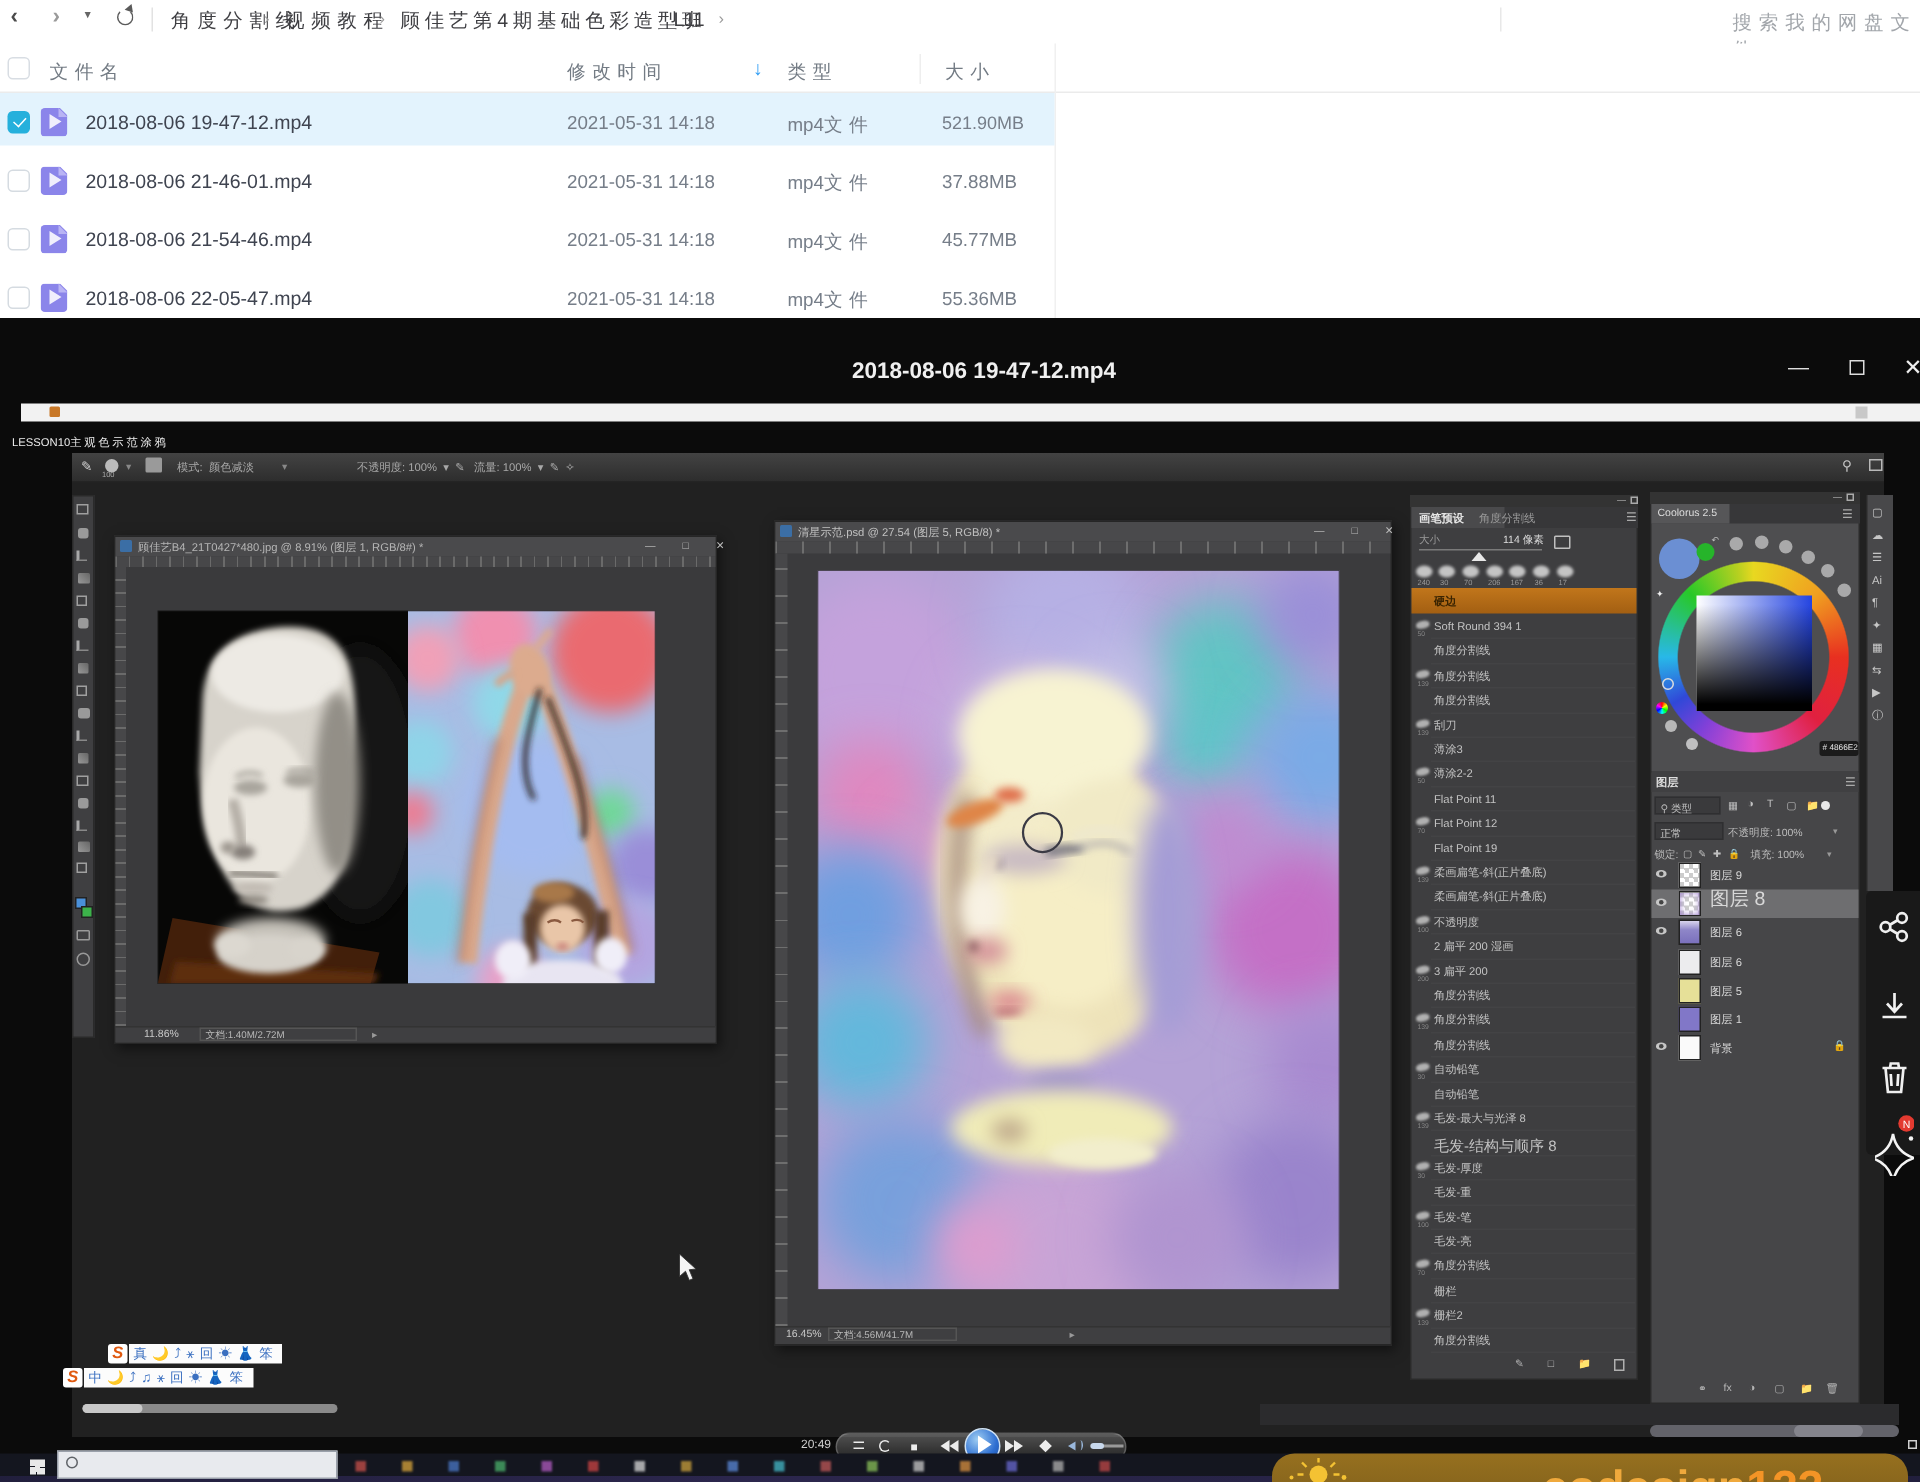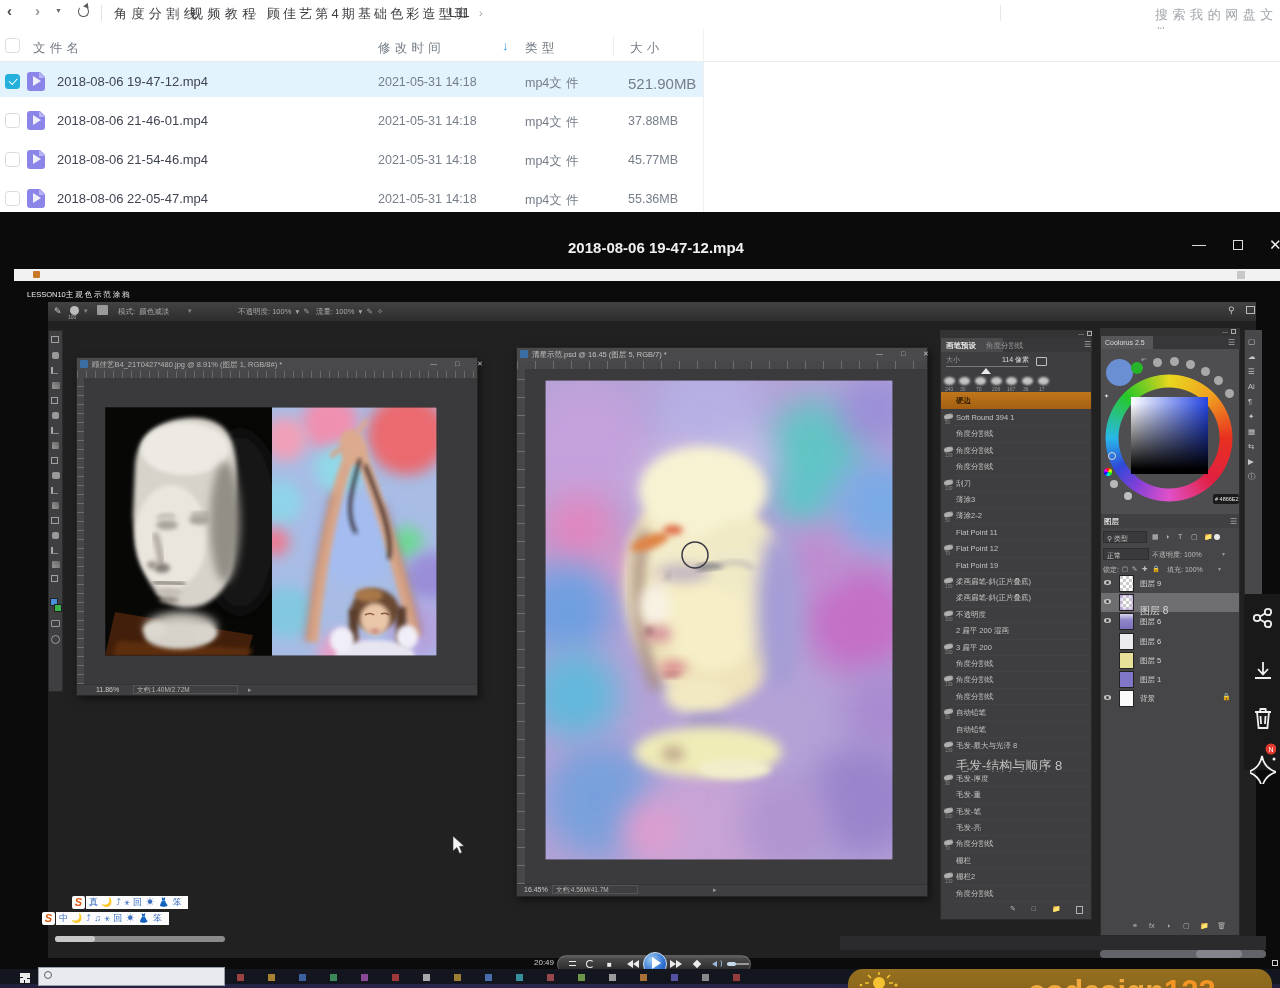--- a/index.html
+++ b/index.html
@@ -34,21 +34,21 @@
 <div class="a" style="left:630px;top:40px;font-size:12.5px;color:#737b84"><span class="cjk">大小</span></div>
 <div class="a" style="left:0;top:62px;width:703px;height:35px;background:#e3f3fd"></div>
 <div class="a" style="left:5px;top:74px;width:15px;height:15px;border-radius:3.5px;background:#25b0dc"></div>
 <div class="a" style="left:9px;top:78px;width:8px;height:4.5px;border-left:1.8px solid #fff;border-bottom:1.8px solid #fff;transform:rotate(-48deg)"></div>
 <div class="a" style="left:27px;top:72px;width:18px;height:19px;border-radius:3px;background:#8b85ea;clip-path:polygon(0 0,72% 0,100% 26%,100% 100%,0 100%)"></div>
 <div class="a" style="left:39px;top:72px;width:0;height:0;border-bottom:6px solid #b9b4f4;border-right:6px solid transparent"></div>
 <div class="a" style="left:33px;top:76px;width:0;height:0;border-left:8px solid #f0effc;border-top:5.5px solid transparent;border-bottom:5.5px solid transparent"></div>
 <div class="a" style="left:57px;top:74px;font-size:13px;color:#3f4450">2018-08-06 19-47-12.mp4</div>
 <div class="a" style="left:378px;top:75px;font-size:12.5px;color:#767e89">2021-05-31 14:18</div>
 <div class="a" style="left:525px;top:75px;font-size:12.5px;color:#767e89">mp4<span class="cjk">文件</span></div>
-<div class="a" style="left:628px;top:75px;font-size:15px;color:#767e89">521.90MB</div>
+<div class="a" style="left:628px;top:75px;font-size:12px;color:#767e89">521.90MB</div>
 <div class="a" style="left:5px;top:113px;width:15px;height:15px;border:1.3px solid #d5dbe1;border-radius:3.5px;background:#fff"></div>
 <div class="a" style="left:27px;top:111px;width:18px;height:19px;border-radius:3px;background:#8b85ea;clip-path:polygon(0 0,72% 0,100% 26%,100% 100%,0 100%)"></div>
 <div class="a" style="left:39px;top:111px;width:0;height:0;border-bottom:6px solid #b9b4f4;border-right:6px solid transparent"></div>
 <div class="a" style="left:33px;top:115px;width:0;height:0;border-left:8px solid #f0effc;border-top:5.5px solid transparent;border-bottom:5.5px solid transparent"></div>
 <div class="a" style="left:57px;top:113px;font-size:13px;color:#3f4450">2018-08-06 21-46-01.mp4</div>
 <div class="a" style="left:378px;top:114px;font-size:12.5px;color:#767e89">2021-05-31 14:18</div>
 <div class="a" style="left:525px;top:114px;font-size:12.5px;color:#767e89">mp4<span class="cjk">文件</span></div>
 <div class="a" style="left:628px;top:114px;font-size:12.5px;color:#767e89">37.88MB</div>
 <div class="a" style="left:5px;top:152px;width:15px;height:15px;border:1.3px solid #d5dbe1;border-radius:3.5px;background:#fff"></div>
 <div class="a" style="left:27px;top:150px;width:18px;height:19px;border-radius:3px;background:#8b85ea;clip-path:polygon(0 0,72% 0,100% 26%,100% 100%,0 100%)"></div>
@@ -67,21 +67,21 @@
 <div class="a" style="left:525px;top:192px;font-size:12.5px;color:#767e89">mp4<span class="cjk">文件</span></div>
 <div class="a" style="left:628px;top:192px;font-size:12.5px;color:#767e89">55.36MB</div>
 <div class="a" style="left:0;top:212px;width:1280px;height:776px;background:#0b0b0b"></div>
 <div class="a" style="left:556px;top:239px;width:200px;text-align:center;font-size:15px;color:#f0f0f0;font-weight:bold;white-space:nowrap">2018-08-06 19-47-12.mp4</div>
 <div class="a" style="left:1192px;top:236px;font-size:14px;color:#ddd">—</div>
 <div class="a" style="left:1233px;top:240px;width:10px;height:10px;border:1.2px solid #ddd"></div>
 <div class="a" style="left:1269px;top:236px;font-size:15px;color:#eee">✕</div>
 <div class="a" style="left:14px;top:269px;width:1266px;height:12px;background:#f2f2f2"></div>
 <div class="a" style="left:33px;top:271px;width:7px;height:7px;background:#c87828;border-radius:1px"></div>
 <div class="a" style="left:1237px;top:271px;width:8px;height:8px;background:#c8c8c8"></div>
-<div class="a" style="left:27px;top:290px;font-size:7.5px;color:#ececec;white-space:nowrap">LESSON10<span style="letter-spacing:.25em">主观色示范涂鸦</span></div>
+<div class="a" style="left:8px;top:290px;font-size:7.5px;color:#ececec;white-space:nowrap">LESSON10<span style="letter-spacing:.25em">主观色示范涂鸦</span></div>
 <div class="a" style="left:48px;top:302px;width:1208px;height:656px;background:#212121"></div>
 <svg class="a" style="left:452px;top:836px" width="14" height="20" viewBox="0 0 14 20">
       <path d="M1,0 L1,15 L5,11.5 L7.5,17.5 L10,16.5 L7.5,10.5 L12,10 Z" fill="#f4f4f4" stroke="#333" stroke-width="0.6"></path>
     </svg>
     <div class="a" style="left:48px;top:302px;width:1208px;height:20px;background:linear-gradient(#434343,#2d2d2d);border-bottom:1px solid #222"></div>
 <div class="a" style="left:54px;top:306px;font-size:9px;color:#cfcfcf">✎</div>
 <div class="a" style="left:70px;top:306px;width:9px;height:9px;border-radius:50%;background:#bbb"></div>
 <div class="a" style="left:68px;top:314px;font-size:5px;color:#aaa">100</div>
 <div class="a" style="left:84px;top:307px;font-size:7px;color:#888">▾</div>
 <div class="a" style="left:97px;top:305px;width:11px;height:10px;background:#9a9a9a;border-radius:1px"></div>
@@ -197,21 +197,21 @@
 <ellipse cx="270" cy="224" rx="4" ry="2" fill="#c07070" filter="url(#b2)"></ellipse>
 <ellipse cx="270" cy="249" rx="40" ry="16" fill="#e8e5f2" filter="url(#b2)"></ellipse>
 <ellipse cx="237" cy="233" rx="12" ry="13" fill="#f0eef8" filter="url(#b2)"></ellipse>
 <ellipse cx="302" cy="230" rx="11" ry="12" fill="#f0eef8" filter="url(#b2)"></ellipse>
 </g>
 <rect width="332" height="249" fill="none" stroke="#242424" stroke-width="1"></rect>
 </svg>
 <div class="a" style="left:516px;top:347px;width:412px;height:550px;background:#3b3b3d;border:1px solid #262626;box-shadow:2px 3px 8px rgba(0,0,0,.5)"></div>
 <div class="a" style="left:517px;top:348px;width:410px;height:13px;background:#4a4a4c"></div>
 <div class="a" style="left:520px;top:350px;width:8px;height:8px;background:#3b6ea5;border-radius:1px"></div>
-<div class="a" style="left:532px;top:350px;font-size:7.5px;color:#c0c0c0;white-space:nowrap">清星示范.psd @ 16.45 (图层 5, RGB/7) *</div>
+<div class="a" style="left:532px;top:350px;font-size:7.5px;color:#c0c0c0;white-space:nowrap">清星示范.psd @ 27.54 (图层 5, RGB/8) *</div>
 <div class="a" style="left:876px;top:350px;font-size:7px;color:#bbb;letter-spacing:8px">— □ ✕</div>
 <div class="a" style="left:517px;top:361px;width:410px;height:8px;background:#474749;background-image:repeating-linear-gradient(90deg,#6e6e6e 0,#6e6e6e 1px,transparent 1px,transparent 18px)"></div>
 <div class="a" style="left:517px;top:369px;width:8px;height:515px;background:#474749;background-image:repeating-linear-gradient(0deg,#6e6e6e 0,#6e6e6e 1px,transparent 1px,transparent 18px)"></div>
 <div class="a" style="left:517px;top:884px;width:410px;height:12px;background:#3f3f41;border-top:1px solid #333"></div>
 <div class="a" style="left:524px;top:886px;font-size:7px;color:#c8c8c8">16.45%</div>
 <div class="a" style="left:552px;top:885px;width:86px;height:9px;border:1px solid #555"></div>
 <div class="a" style="left:556px;top:886px;font-size:6.5px;color:#b8b8b8">文档:4.56M/41.7M</div>
 <div class="a" style="left:713px;top:886px;font-size:7px;color:#999">▸</div>
 <svg class="a" style="left:545px;top:380px" width="348" height="480" viewBox="0 0 348 480">
 <defs>
@@ -368,21 +368,21 @@
 <div class="a" style="left:956px;top:708px;font-size:7.5px;color:#c2c2c2;white-space:nowrap">自动铅笔</div>
 <div class="a" style="left:944px;top:709px;width:9px;height:5px;background:#b0b0b0;border-radius:40%;filter:blur(.7px);transform:rotate(-12deg)"></div>
 <div class="a" style="left:945px;top:715px;font-size:4.5px;color:#888">30</div>
 <div class="a" style="left:954px;top:721px;width:136px;height:1px;background:#434345"></div>
 <div class="a" style="left:956px;top:725px;font-size:7.5px;color:#c2c2c2;white-space:nowrap">自动铅笔</div>
 <div class="a" style="left:954px;top:737px;width:136px;height:1px;background:#434345"></div>
 <div class="a" style="left:956px;top:741px;font-size:7.5px;color:#c2c2c2;white-space:nowrap">毛发-最大与光泽 8</div>
 <div class="a" style="left:944px;top:742px;width:9px;height:5px;background:#b0b0b0;border-radius:40%;filter:blur(.7px);transform:rotate(-12deg)"></div>
 <div class="a" style="left:945px;top:748px;font-size:4.5px;color:#888">139</div>
 <div class="a" style="left:954px;top:753px;width:136px;height:1px;background:#434345"></div>
-<div class="a" style="left:956px;top:757px;font-size:13px;color:#c2c2c2;white-space:nowrap">毛发-结构与顺序 8</div>
+<div class="a" style="left:956px;top:757px;font-size:10px;color:#c2c2c2;white-space:nowrap">毛发-结构与顺序 8</div>
 <div class="a" style="left:954px;top:770px;width:136px;height:1px;background:#434345"></div>
 <div class="a" style="left:956px;top:774px;font-size:7.5px;color:#c2c2c2;white-space:nowrap">毛发-厚度</div>
 <div class="a" style="left:944px;top:775px;width:9px;height:5px;background:#b0b0b0;border-radius:40%;filter:blur(.7px);transform:rotate(-12deg)"></div>
 <div class="a" style="left:945px;top:781px;font-size:4.5px;color:#888">30</div>
 <div class="a" style="left:954px;top:786px;width:136px;height:1px;background:#434345"></div>
 <div class="a" style="left:956px;top:790px;font-size:7.5px;color:#c2c2c2;white-space:nowrap">毛发-重</div>
 <div class="a" style="left:954px;top:803px;width:136px;height:1px;background:#434345"></div>
 <div class="a" style="left:956px;top:807px;font-size:7.5px;color:#c2c2c2;white-space:nowrap">毛发-笔</div>
 <div class="a" style="left:944px;top:808px;width:9px;height:5px;background:#b0b0b0;border-radius:40%;filter:blur(.7px);transform:rotate(-12deg)"></div>
 <div class="a" style="left:945px;top:814px;font-size:4.5px;color:#888">100</div>
@@ -449,21 +449,21 @@
 <div class="a" style="left:1167px;top:565px;font-size:7px;color:#bbb;white-space:nowrap">填充: 100%</div>
 <div class="a" style="left:1218px;top:565px;font-size:6px;color:#999">▾</div>
 <div class="a" style="left:1104px;top:580px;width:7px;height:4.5px;border-radius:50%;background:#c6c6c6"></div>
 <div class="a" style="left:1106px;top:581px;width:3px;height:3px;border-radius:50%;background:#444"></div>
 <div class="a" style="left:1119px;top:575px;width:15px;height:17px;border:1px solid #222;background-image:conic-gradient(#fff 90deg,#ccc 90deg 180deg,#fff 180deg 270deg,#ccc 270deg);background-size:6px 6px;background-color:#fff"></div>
 <div class="a" style="left:1140px;top:579px;font-size:7.5px;color:#d8d8d8;white-space:nowrap">图层 9</div>
 <div class="a" style="left:1101px;top:593px;width:138px;height:19px;background:#6e6e70"></div>
 <div class="a" style="left:1104px;top:599px;width:7px;height:4.5px;border-radius:50%;background:#c6c6c6"></div>
 <div class="a" style="left:1106px;top:600px;width:3px;height:3px;border-radius:50%;background:#444"></div>
 <div class="a" style="left:1119px;top:594px;width:15px;height:17px;border:1px solid #222;background-image:conic-gradient(#fff 90deg,#ccc 90deg 180deg,#fff 180deg 270deg,#ccc 270deg);background-size:6px 6px;background-color:#fff;box-shadow:inset 0 0 4px #a080d0"></div>
-<div class="a" style="left:1140px;top:604px;font-size:10px;color:#d8d8d8;white-space:nowrap">图层 8</div>
+<div class="a" style="left:1140px;top:590px;font-size:13px;color:#d8d8d8;white-space:nowrap">图层 8</div>
 <div class="a" style="left:1104px;top:618px;width:7px;height:4.5px;border-radius:50%;background:#c6c6c6"></div>
 <div class="a" style="left:1106px;top:619px;width:3px;height:3px;border-radius:50%;background:#444"></div>
 <div class="a" style="left:1119px;top:613px;width:15px;height:17px;border:1px solid #222;background:linear-gradient(#d8d4ec,#8e86c8 40%,#7a70bc)"></div>
 <div class="a" style="left:1140px;top:617px;font-size:7.5px;color:#d8d8d8;white-space:nowrap">图层 6</div>
 <div class="a" style="left:1119px;top:633px;width:15px;height:17px;border:1px solid #222;background:#ececee"></div>
 <div class="a" style="left:1140px;top:637px;font-size:7.5px;color:#d8d8d8;white-space:nowrap">图层 6</div>
 <div class="a" style="left:1119px;top:652px;width:15px;height:17px;border:1px solid #222;background:#e6e098"></div>
 <div class="a" style="left:1140px;top:656px;font-size:7.5px;color:#d8d8d8;white-space:nowrap">图层 5</div>
 <div class="a" style="left:1119px;top:671px;width:15px;height:17px;border:1px solid #222;background:#8177c8"></div>
 <div class="a" style="left:1140px;top:675px;font-size:7.5px;color:#d8d8d8;white-space:nowrap">图层 1</div>

